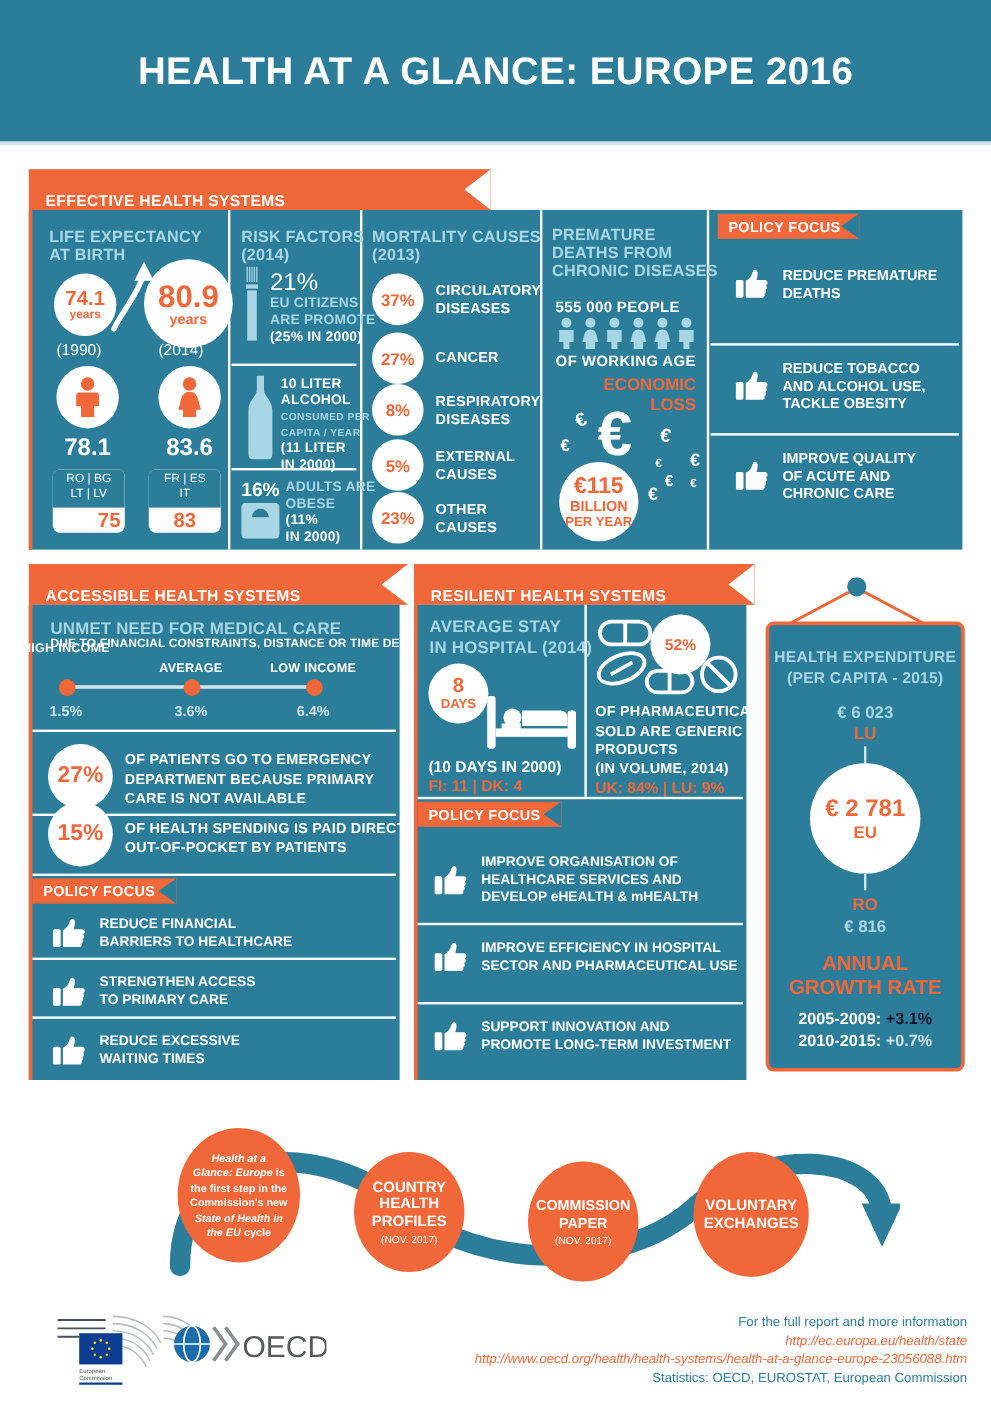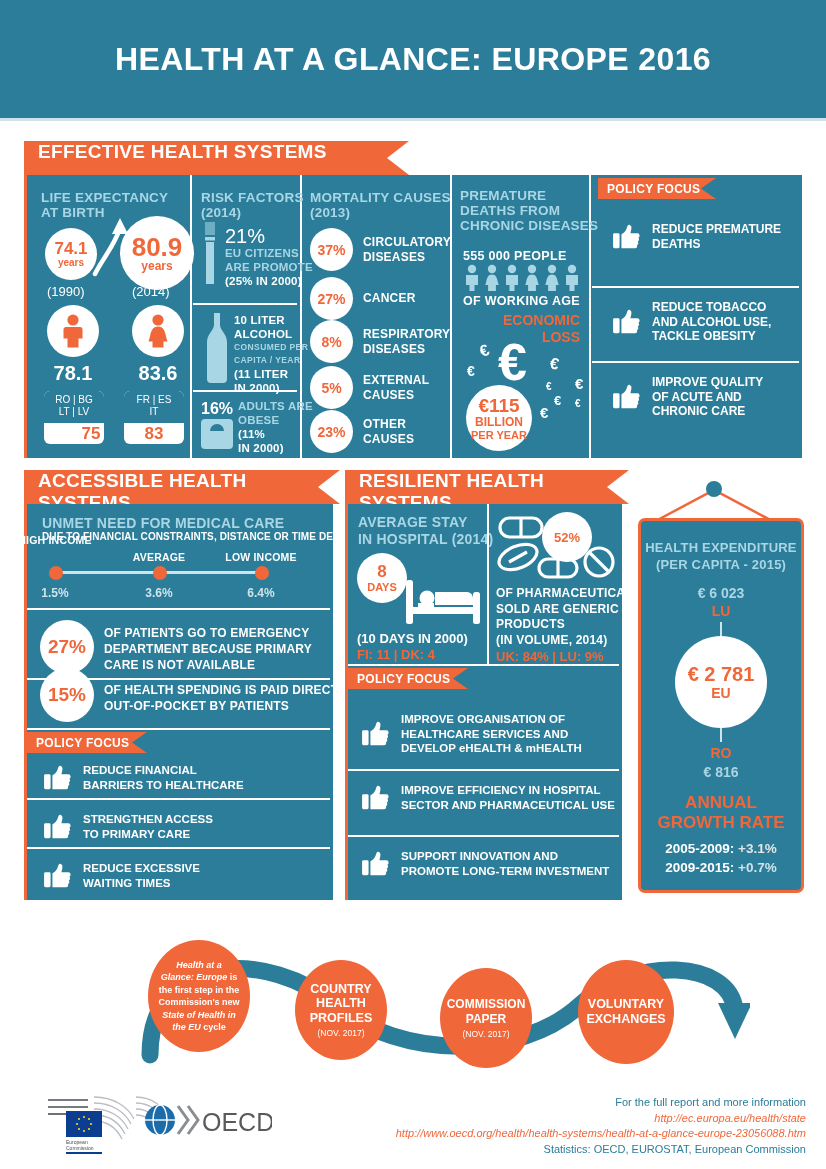--- a/index.html
+++ b/index.html
@@ -27,22 +27,22 @@
     font-family:"Liberation Sans", sans-serif;
   }
   .header h2{
     font-size:19px;font-weight:normal;font-style:italic;color:#fff;margin-top:9px;letter-spacing:.6px;
   }
   .header-underline{position:absolute;left:0;top:118px;width:826px;height:3px;background:#cfe3ea;}
 
   
   .banner{
     position:absolute;height:34px;background:var(--orange);
-    display:flex;align-items:flex-start;
-    color:#fff;font-weight:bold;font-size:19px;letter-spacing:.3px;
+    display:flex;align-items:flex-end;
+    color:#fff;font-weight:bold;font-size:13px;letter-spacing:.3px;
     padding-left:14px;
   }
   .banner .notch{
     position:absolute;right:0;top:0;width:22px;height:34px;
     background:#fff;
     clip-path:polygon(100% 0,100% 100%,0 50%);
   }
   .banner-small{
     position:absolute;height:21px;background:var(--orange);
     display:flex;align-items:center;color:#fff;font-weight:bold;font-size:12px;
@@ -507,22 +507,22 @@
     <div class="circ" style="width:92px;height:92px;margin:0 auto;">
       <div style="font-size:20px;line-height:22px;">€ 2 781</div>
       <div style="font-size:14px;line-height:16px;">EU</div>
     </div>
     <div style="width:2px;height:14px;background:#cfe3ea;margin:0 auto 3px;"></div>
     <div style="font-size:14px;font-weight:bold;color:var(--orange);">RO</div>
     <div style="font-size:14px;font-weight:bold;color:var(--lightblue);margin-top:3px;">€ 816</div>
     <div style="margin-top:13px;font-size:17px;line-height:20px;font-weight:bold;color:var(--orange);">ANNUAL</div>
     <div style="font-size:17px;line-height:20px;font-weight:bold;color:var(--orange);">GROWTH RATE</div>
     <div id="growth-rows" style="margin-top:6px;">
-        <div style="font-size: 13.5px; line-height: 19px; font-weight: bold; color: rgb(255, 255, 255);"><span>2005-2009:</span> <span style="color:#e5e5e5;">+3.1%</span></div>
-        <div style="font-size: 13.5px; line-height: 19px; font-weight: bold; color: rgb(255, 255, 255);"><span>2009-2015:</span> <span style="color:#cfe3ea;">+0.7%</span></div>
+        <div style="font-size: 13.5px; line-height: 19px; font-weight: bold; color: rgb(255, 255, 255);"><span>2005-2009:</span> <span style="color:#0f172a;">+3.1%</span></div>
+        <div style="font-size: 13.5px; line-height: 19px; font-weight: bold; color: rgb(255, 255, 255);"><span>2010-2015:</span> <span style="color:#cfe3ea;">+0.7%</span></div>
       </div>
   </div>
 </div>
 
 <svg style="position:absolute;left:110px;top:915px;" width="640" height="160">
   <path d="M40,140 C40,35 160,35 225,90 C290,145 410,145 470,90 C525,40 620,45 625,95" stroke="#2b7d99" stroke-width="17" fill="none" stroke-linecap="round"></path>
   <polygon points="608,88 642,88 625,124" fill="#2b7d99"></polygon>
 </svg>
 <div class="flow-circle" style="left:148px;top:940px;width:102px;height:112px;">
   <div style="font-size:9px;line-height:12.5px;font-style:italic;padding:0 7px;">

